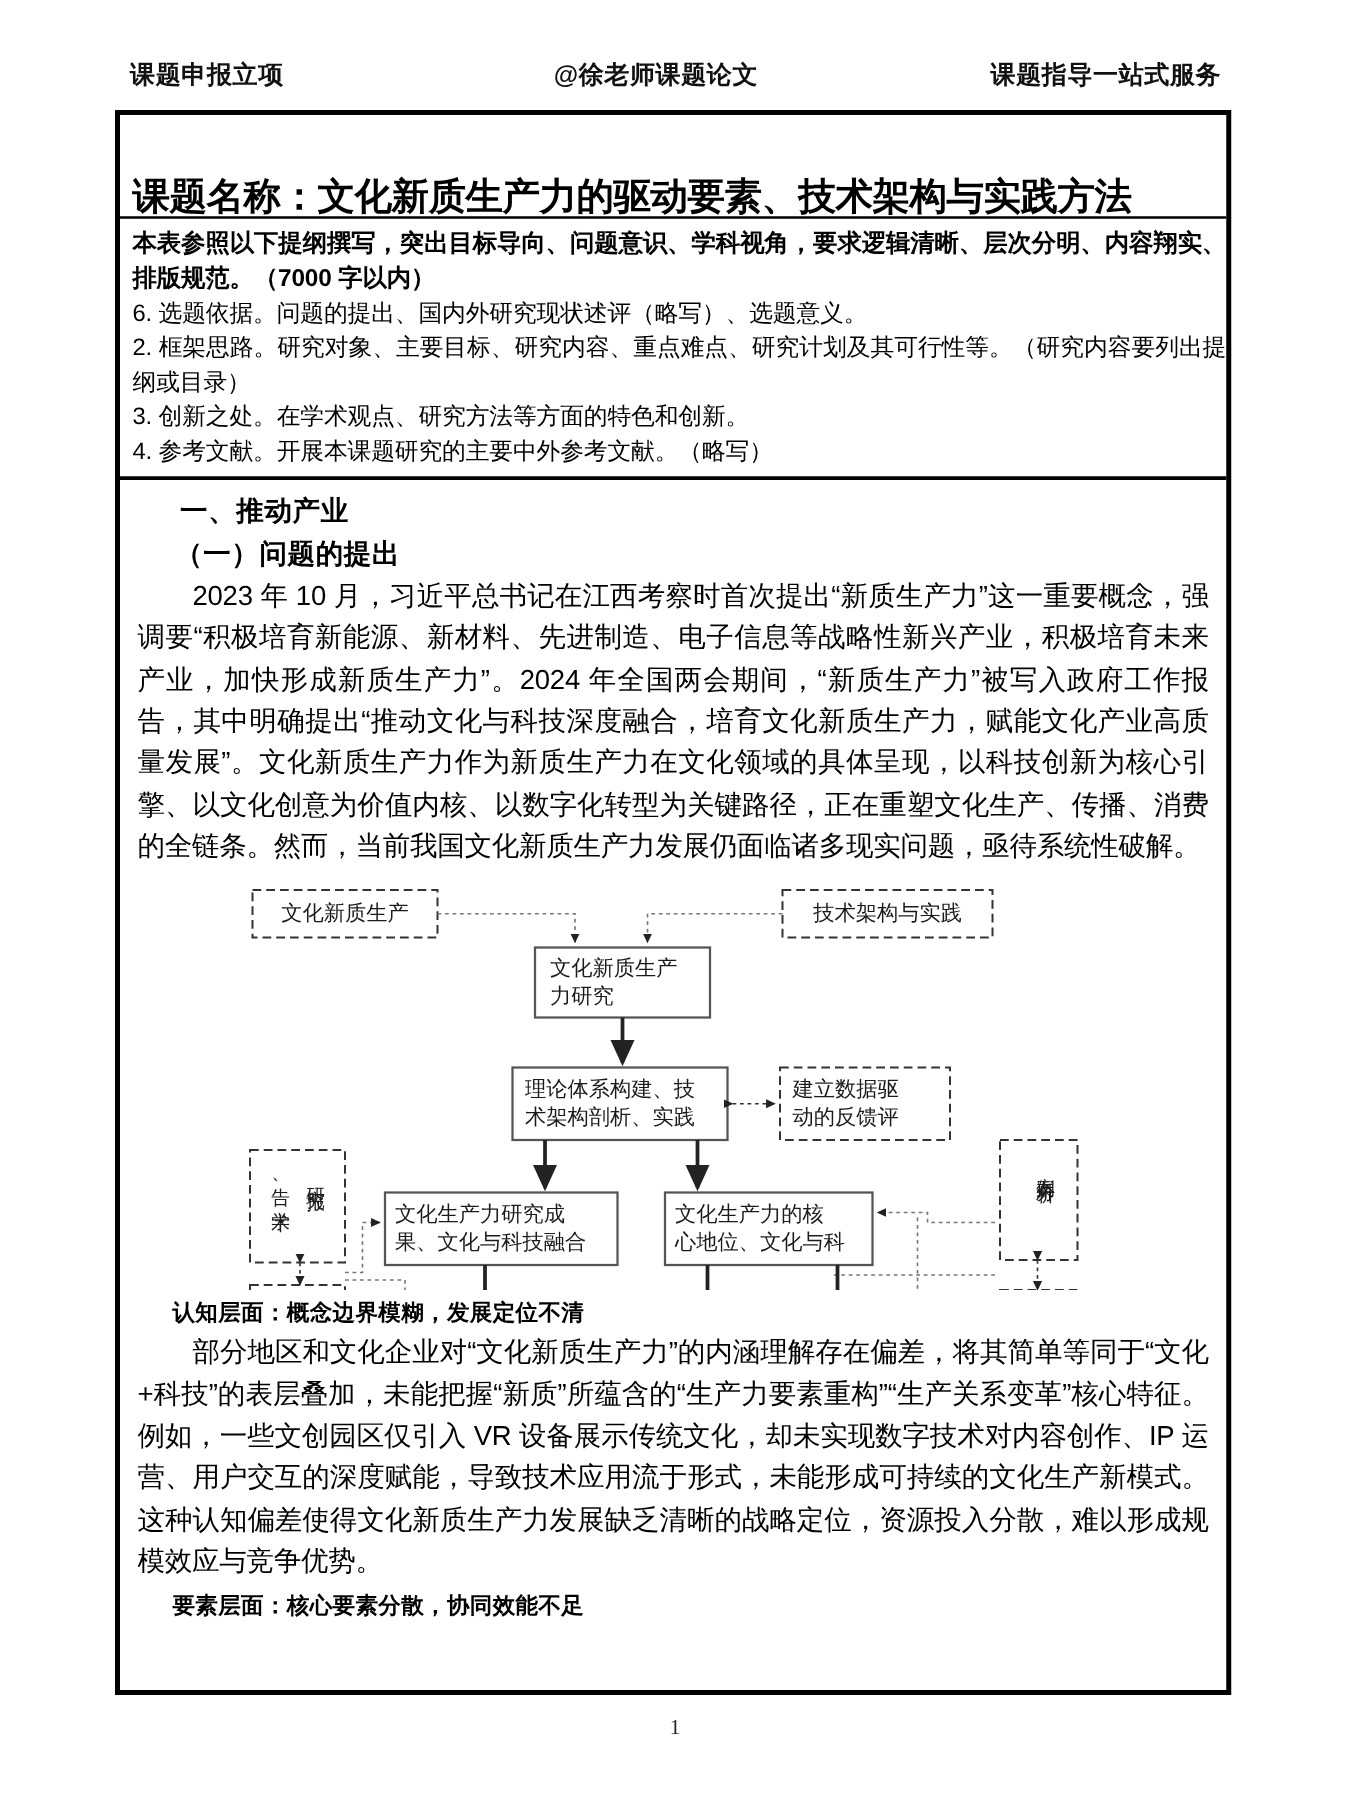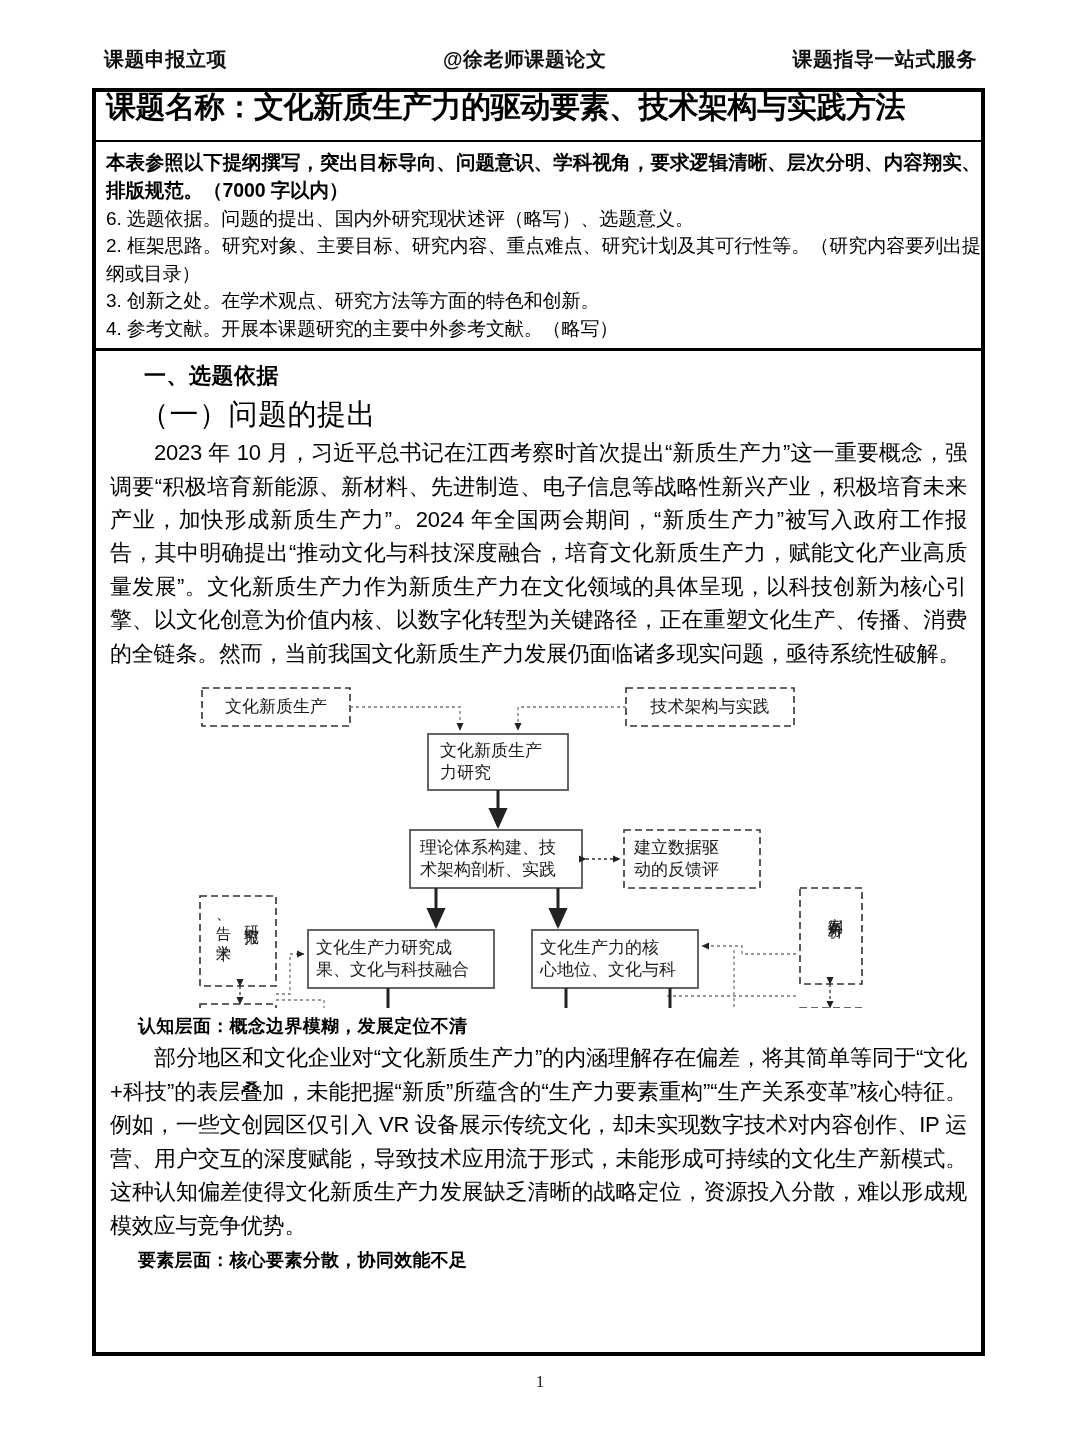--- a/index.html
+++ b/index.html
@@ -44,23 +44,24 @@
     left: 92px; top: 88px;
     width: 893px; height: 1268px;
     border: 4px solid #000;
     background: #fff;
   }
 
   .title-row {
     height: 50px;
     border-bottom: 2px solid #000;
     display: flex;
-    align-items: flex-start;
+    align-items: flex-end;
     padding: 0 8px 0 10px;
     overflow: hidden;
+    margin-top: 33px;
   }
   .title-row .title-text {
     font-size: 30px;
     font-weight: 700;
     white-space: nowrap;
     letter-spacing: -0.4px;
     line-height: 1;
     transform: scaleX(1.0);
     transform-origin: left center;
   }
@@ -89,22 +90,22 @@
   }
 
   h2.sec-head {
     font-size: 22px;
     font-weight: 700;
     margin: 4px 0 2px 34px;
     line-height: 1.35;
     letter-spacing: 0.5px;
   }
   h3.sub-head {
-    font-size: 29px;
-    font-weight: 400;
+    font-size: 22px;
+    font-weight: 700;
     margin: 4px 0 2px 30px;
     line-height: 1.35;
     letter-spacing: 0.5px;
   }
   p.body-par {
     font-size: 22px;
     line-height: 1.52;
     margin: 0;
     text-align: justify;
     text-indent: 2em;
@@ -164,21 +165,21 @@
     <div class="instructions-row">
       <div class="instr-lead">本表参照以下提纲撰写，突出目标导向、问题意识、学科视角，要求逻辑清晰、层次分明、内容翔实、排版规范。（7000 字以内）</div>
       <div class="instr-item">6. 选题依据。问题的提出、国内外研究现状述评（略写）、选题意义。</div>
       <div class="instr-item">2. 框架思路。研究对象、主要目标、研究内容、重点难点、研究计划及其可行性等。（研究内容要列出提纲或目录）</div>
       <div class="instr-item">3. 创新之处。在学术观点、研究方法等方面的特色和创新。</div>
       <div class="instr-item">4. 参考文献。开展本课题研究的主要中外参考文献。（略写）</div>
     </div>
 
     <div class="body-row">
 
-      <h2 class="sec-head">一、选题依据</h2>
+      <h2 class="sec-head">一、推动产业</h2>
       <h3 class="sub-head">（一）问题的提出</h3>
       <p class="body-par">2023 年 10 月，习近平总书记在江西考察时首次提出“新质生产力”这一重要概念，强调要“积极培育新能源、新材料、先进制造、电子信息等战略性新兴产业，积极培育未来产业，加快形成新质生产力”。2024 年全国两会期间，“新质生产力”被写入政府工作报告，其中明确提出“推动文化与科技深度融合，培育文化新质生产力，赋能文化产业高质量发展”。文化新质生产力作为新质生产力在文化领域的具体呈现，以科技创新为核心引擎、以文化创意为价值内核、以数字化转型为关键路径，正在重塑文化生产、传播、消费的全链条。然而，当前我国文化新质生产力发展仍面临诸多现实问题，亟待系统性破解。</p>
 
       <div class="diagram-wrap">
         <svg class="diagram" viewBox="0 0 730 330">
           <defs>
             <marker id="ah" markerWidth="9" markerHeight="9" refX="6" refY="3.2" orient="auto">
               <path d="M0,0 L7,3.2 L0,6.4 z" fill="#222"></path>
             </marker>
             <marker id="ahs" markerWidth="8" markerHeight="8" refX="5.5" refY="2.8" orient="auto">

